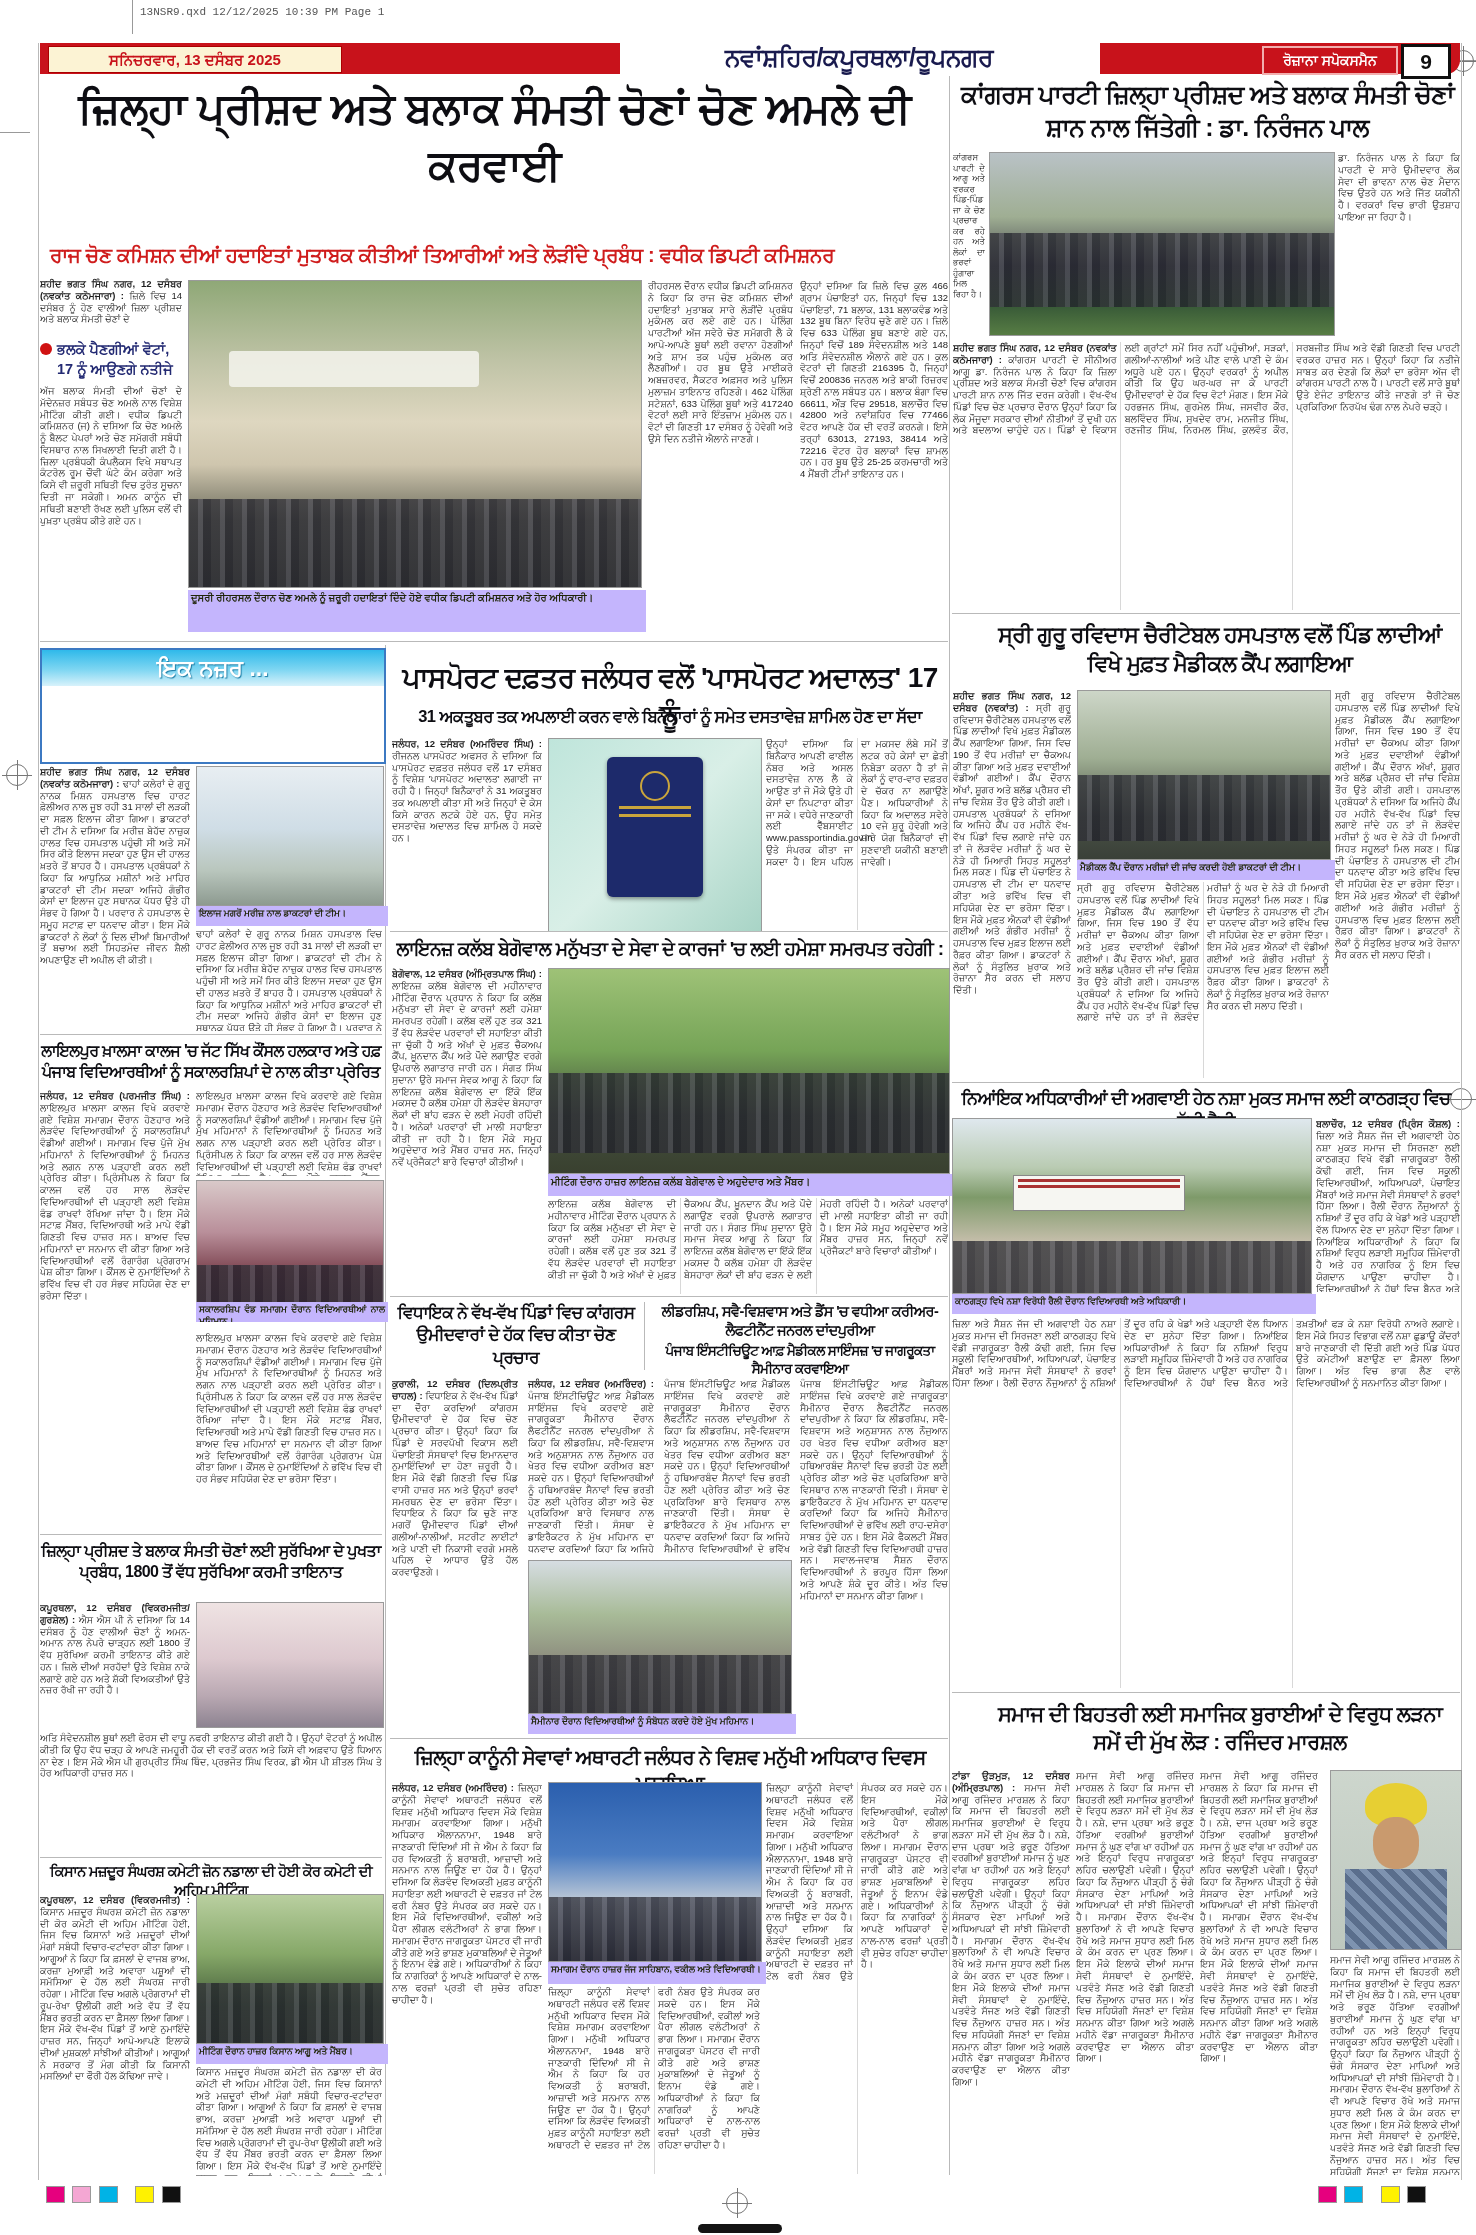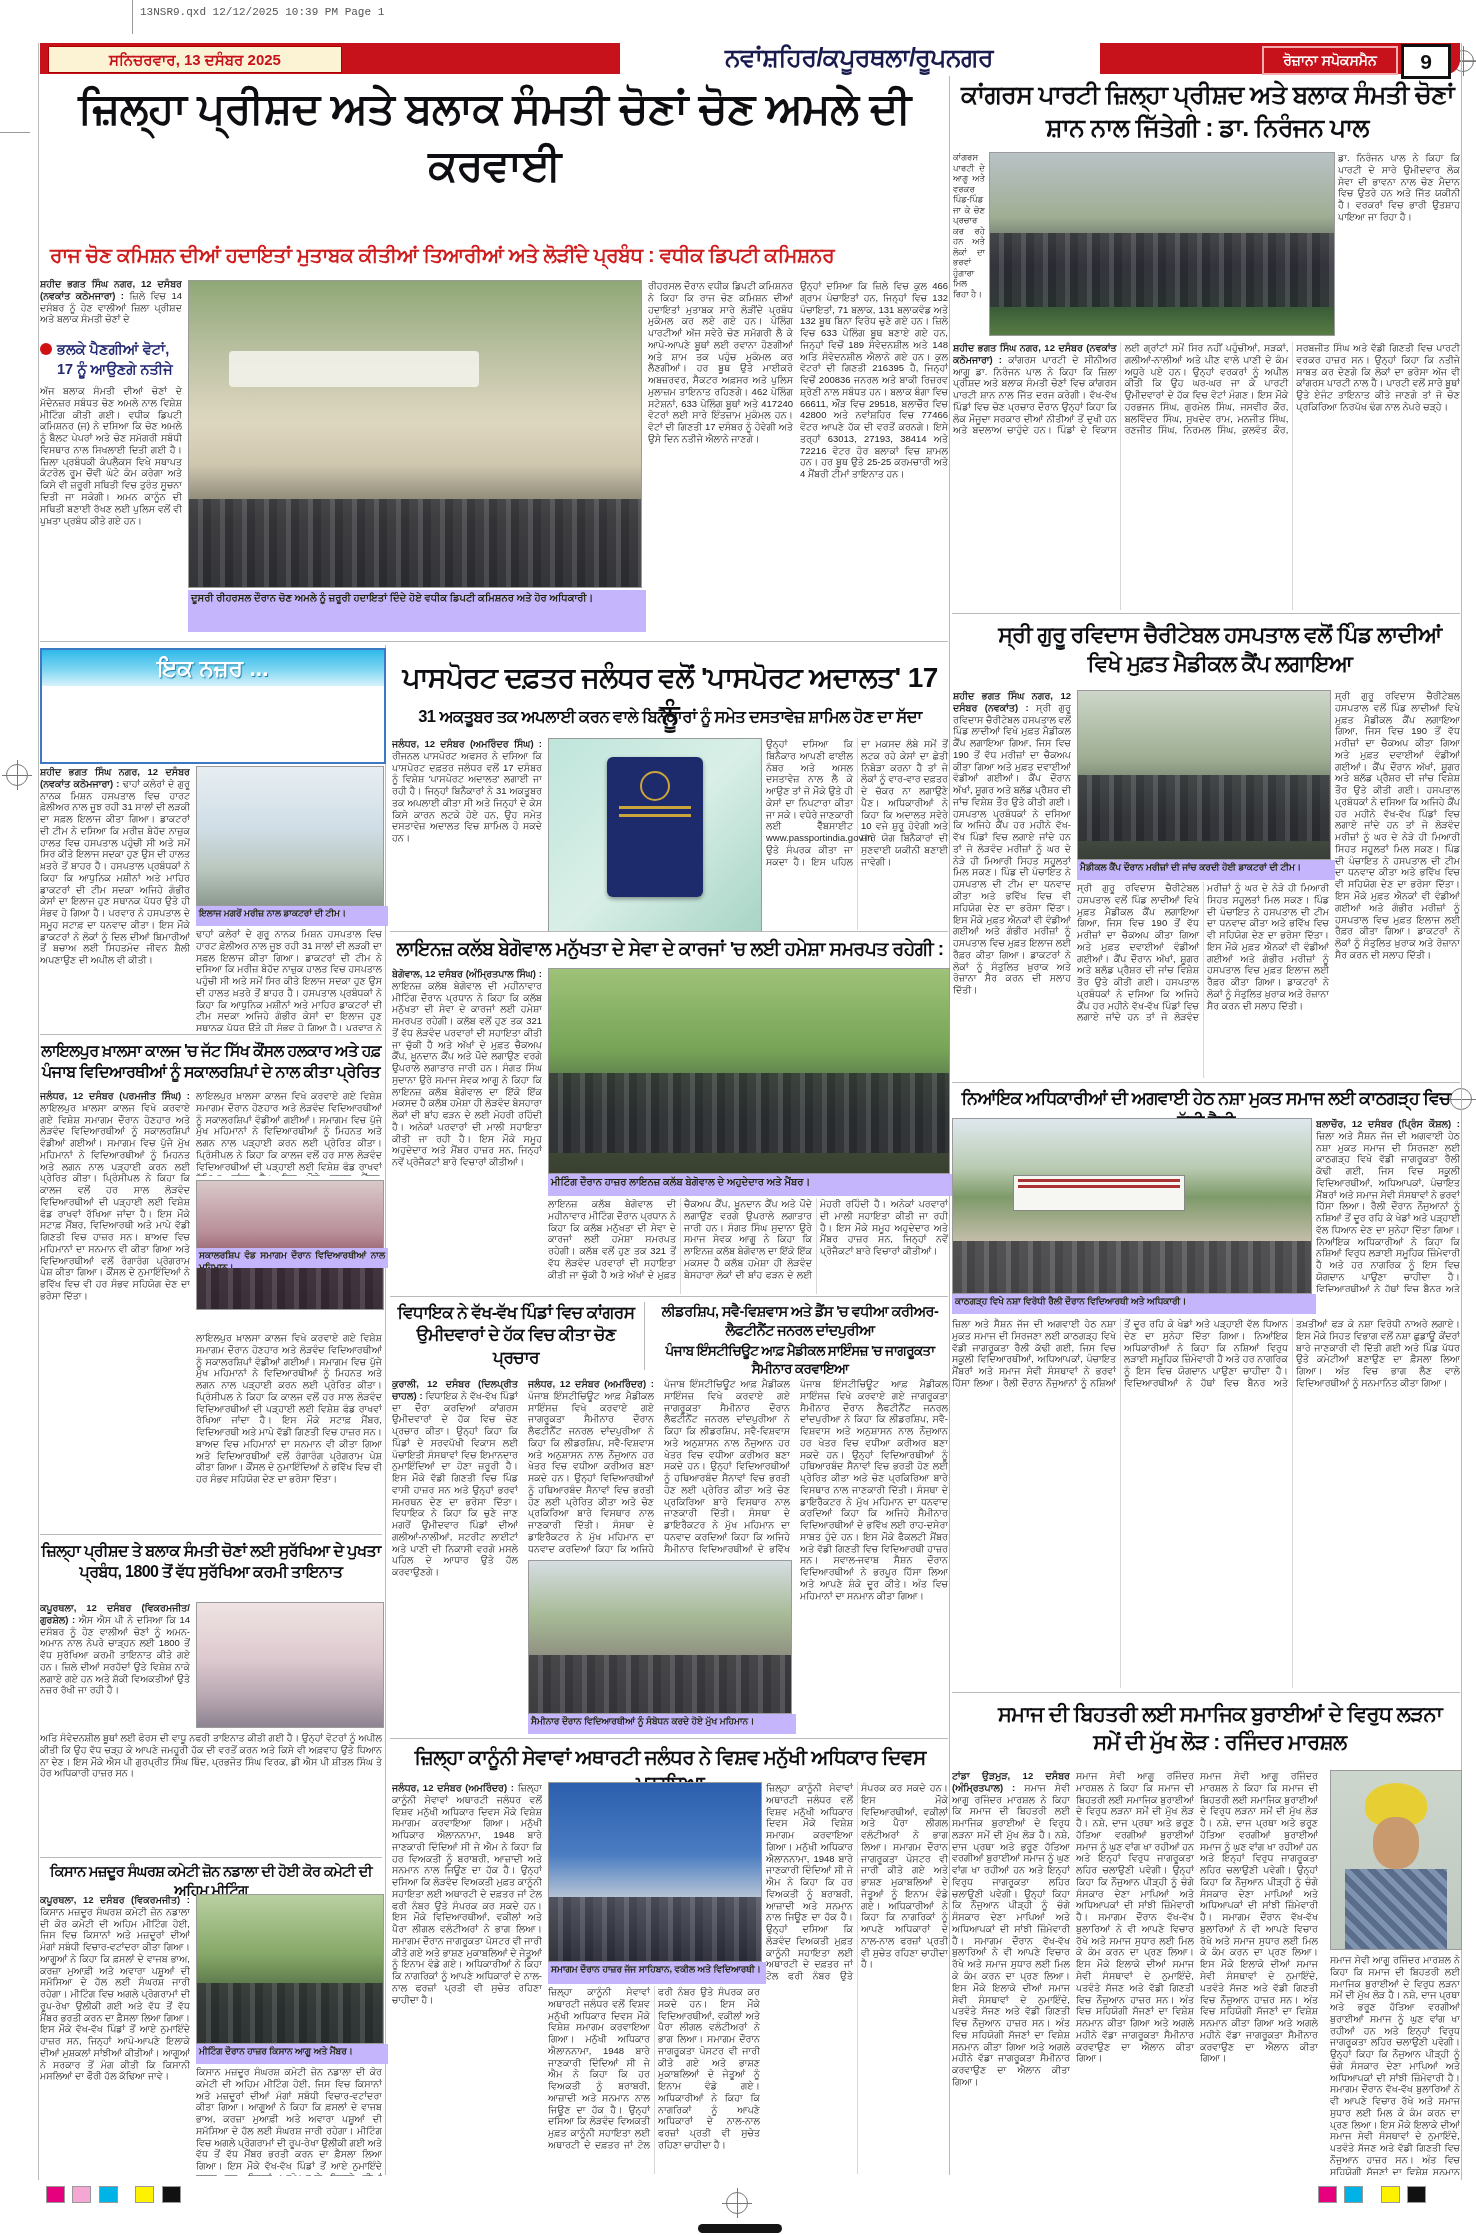--- a/index.html
+++ b/index.html
@@ -148,21 +148,21 @@
 
   <div class="abs rule hrule" style="left:40px;top:1034px;width:342px;"></div>
   <div class="abs hl hl-small" style="left:40px;top:1040px;width:342px;height:44px;">ਲਾਇਲਪੁਰ ਖ਼ਾਲਸਾ ਕਾਲਜ 'ਚ ਜੱਟ ਸਿੱਖ ਕੌਂਸਲ ਹਲਕਾਰ ਅਤੇ ਹਫ਼ ਪੰਜਾਬ ਵਿਦਿਆਰਥੀਆਂ ਨੂੰ ਸਕਾਲਰਸ਼ਿਪਾਂ ਦੇ ਨਾਲ ਕੀਤਾ ਪ੍ਰੇਰਿਤ</div>
   <div class="abs body" style="left:40px;top:1090px;width:150px;height:440px;">
     <span class="dl">ਜਲੰਧਰ, 12 ਦਸੰਬਰ (ਪਰਮਜੀਤ ਸਿੰਘ) :</span> <span>ਲਾਇਲਪੁਰ ਖ਼ਾਲਸਾ ਕਾਲਜ ਵਿਖੇ ਕਰਵਾਏ ਗਏ ਵਿਸ਼ੇਸ਼ ਸਮਾਗਮ ਦੌਰਾਨ ਹੋਣਹਾਰ ਅਤੇ ਲੋੜਵੰਦ ਵਿਦਿਆਰਥੀਆਂ ਨੂੰ ਸਕਾਲਰਸ਼ਿਪਾਂ ਵੰਡੀਆਂ ਗਈਆਂ। ਸਮਾਗਮ ਵਿਚ ਪੁੱਜੇ ਮੁੱਖ ਮਹਿਮਾਨਾਂ ਨੇ ਵਿਦਿਆਰਥੀਆਂ ਨੂੰ ਮਿਹਨਤ ਅਤੇ ਲਗਨ ਨਾਲ ਪੜ੍ਹਾਈ ਕਰਨ ਲਈ ਪ੍ਰੇਰਿਤ ਕੀਤਾ। ਪ੍ਰਿੰਸੀਪਲ ਨੇ ਕਿਹਾ ਕਿ ਕਾਲਜ ਵਲੋਂ ਹਰ ਸਾਲ ਲੋੜਵੰਦ ਵਿਦਿਆਰਥੀਆਂ ਦੀ ਪੜ੍ਹਾਈ ਲਈ ਵਿਸ਼ੇਸ਼ ਫੰਡ ਰਾਖਵਾਂ ਰੱਖਿਆ ਜਾਂਦਾ ਹੈ। ਇਸ ਮੌਕੇ ਸਟਾਫ਼ ਮੈਂਬਰ, ਵਿਦਿਆਰਥੀ ਅਤੇ ਮਾਪੇ ਵੱਡੀ ਗਿਣਤੀ ਵਿਚ ਹਾਜ਼ਰ ਸਨ। ਬਾਅਦ ਵਿਚ ਮਹਿਮਾਨਾਂ ਦਾ ਸਨਮਾਨ ਵੀ ਕੀਤਾ ਗਿਆ ਅਤੇ ਵਿਦਿਆਰਥੀਆਂ ਵਲੋਂ ਰੰਗਾਰੰਗ ਪ੍ਰੋਗਰਾਮ ਪੇਸ਼ ਕੀਤਾ ਗਿਆ। ਕੌਂਸਲ ਦੇ ਨੁਮਾਇੰਦਿਆਂ ਨੇ ਭਵਿੱਖ ਵਿਚ ਵੀ ਹਰ ਸੰਭਵ ਸਹਿਯੋਗ ਦੇਣ ਦਾ ਭਰੋਸਾ ਦਿੱਤਾ।</span>
   </div>
   <div class="abs body" style="left:196px;top:1090px;width:186px;height:86px;">ਲਾਇਲਪੁਰ ਖ਼ਾਲਸਾ ਕਾਲਜ ਵਿਖੇ ਕਰਵਾਏ ਗਏ ਵਿਸ਼ੇਸ਼ ਸਮਾਗਮ ਦੌਰਾਨ ਹੋਣਹਾਰ ਅਤੇ ਲੋੜਵੰਦ ਵਿਦਿਆਰਥੀਆਂ ਨੂੰ ਸਕਾਲਰਸ਼ਿਪਾਂ ਵੰਡੀਆਂ ਗਈਆਂ। ਸਮਾਗਮ ਵਿਚ ਪੁੱਜੇ ਮੁੱਖ ਮਹਿਮਾਨਾਂ ਨੇ ਵਿਦਿਆਰਥੀਆਂ ਨੂੰ ਮਿਹਨਤ ਅਤੇ ਲਗਨ ਨਾਲ ਪੜ੍ਹਾਈ ਕਰਨ ਲਈ ਪ੍ਰੇਰਿਤ ਕੀਤਾ। ਪ੍ਰਿੰਸੀਪਲ ਨੇ ਕਿਹਾ ਕਿ ਕਾਲਜ ਵਲੋਂ ਹਰ ਸਾਲ ਲੋੜਵੰਦ ਵਿਦਿਆਰਥੀਆਂ ਦੀ ਪੜ੍ਹਾਈ ਲਈ ਵਿਸ਼ੇਸ਼ ਫੰਡ ਰਾਖਵਾਂ ਰੱਖਿਆ ਜਾਂਦਾ ਹੈ। ਇਸ ਮੌਕੇ ਸਟਾਫ਼ ਮੈਂਬਰ, ਵਿਦਿਆਰਥੀ ਅਤੇ ਮਾਪੇ ਵੱਡੀ ਗਿਣਤੀ ਵਿਚ ਹਾਜ਼ਰ ਸਨ। ਬਾਅਦ ਵਿਚ ਮਹਿਮਾਨਾਂ ਦਾ ਸਨਮਾਨ ਵੀ ਕੀਤਾ ਗਿਆ ਅਤੇ ਵਿਦਿਆਰਥੀਆਂ ਵਲੋਂ ਰੰਗਾਰੰਗ ਪ੍ਰੋਗਰਾਮ ਪੇਸ਼ ਕੀਤਾ ਗਿਆ। ਕੌਂਸਲ ਦੇ ਨੁਮਾਇੰਦਿਆਂ ਨੇ ਭਵਿੱਖ ਵਿਚ ਵੀ ਹਰ ਸੰਭਵ ਸਹਿਯੋਗ ਦੇਣ ਦਾ ਭਰੋਸਾ ਦਿੱਤਾ।</div>
   <div class="abs photo ph-college" style="left:196px;top:1180px;width:186px;height:128px;">
     <div class="crowdband" style="bottom:0;height:44px;"></div>
   </div>
-  <div class="abs cap" style="left:196px;top:1248px;width:186px;height:18px;font-size:9px;">ਸਕਾਲਰਸ਼ਿਪ ਵੰਡ ਸਮਾਗਮ ਦੌਰਾਨ ਵਿਦਿਆਰਥੀਆਂ ਨਾਲ ਮਹਿਮਾਨ।</div>
+  <div class="abs cap" style="left:196px;top:1302px;width:186px;height:18px;font-size:9px;">ਸਕਾਲਰਸ਼ਿਪ ਵੰਡ ਸਮਾਗਮ ਦੌਰਾਨ ਵਿਦਿਆਰਥੀਆਂ ਨਾਲ ਮਹਿਮਾਨ।</div>
   <div class="abs body" style="left:196px;top:1332px;width:186px;height:198px;">ਲਾਇਲਪੁਰ ਖ਼ਾਲਸਾ ਕਾਲਜ ਵਿਖੇ ਕਰਵਾਏ ਗਏ ਵਿਸ਼ੇਸ਼ ਸਮਾਗਮ ਦੌਰਾਨ ਹੋਣਹਾਰ ਅਤੇ ਲੋੜਵੰਦ ਵਿਦਿਆਰਥੀਆਂ ਨੂੰ ਸਕਾਲਰਸ਼ਿਪਾਂ ਵੰਡੀਆਂ ਗਈਆਂ। ਸਮਾਗਮ ਵਿਚ ਪੁੱਜੇ ਮੁੱਖ ਮਹਿਮਾਨਾਂ ਨੇ ਵਿਦਿਆਰਥੀਆਂ ਨੂੰ ਮਿਹਨਤ ਅਤੇ ਲਗਨ ਨਾਲ ਪੜ੍ਹਾਈ ਕਰਨ ਲਈ ਪ੍ਰੇਰਿਤ ਕੀਤਾ। ਪ੍ਰਿੰਸੀਪਲ ਨੇ ਕਿਹਾ ਕਿ ਕਾਲਜ ਵਲੋਂ ਹਰ ਸਾਲ ਲੋੜਵੰਦ ਵਿਦਿਆਰਥੀਆਂ ਦੀ ਪੜ੍ਹਾਈ ਲਈ ਵਿਸ਼ੇਸ਼ ਫੰਡ ਰਾਖਵਾਂ ਰੱਖਿਆ ਜਾਂਦਾ ਹੈ। ਇਸ ਮੌਕੇ ਸਟਾਫ਼ ਮੈਂਬਰ, ਵਿਦਿਆਰਥੀ ਅਤੇ ਮਾਪੇ ਵੱਡੀ ਗਿਣਤੀ ਵਿਚ ਹਾਜ਼ਰ ਸਨ। ਬਾਅਦ ਵਿਚ ਮਹਿਮਾਨਾਂ ਦਾ ਸਨਮਾਨ ਵੀ ਕੀਤਾ ਗਿਆ ਅਤੇ ਵਿਦਿਆਰਥੀਆਂ ਵਲੋਂ ਰੰਗਾਰੰਗ ਪ੍ਰੋਗਰਾਮ ਪੇਸ਼ ਕੀਤਾ ਗਿਆ। ਕੌਂਸਲ ਦੇ ਨੁਮਾਇੰਦਿਆਂ ਨੇ ਭਵਿੱਖ ਵਿਚ ਵੀ ਹਰ ਸੰਭਵ ਸਹਿਯੋਗ ਦੇਣ ਦਾ ਭਰੋਸਾ ਦਿੱਤਾ।</div>
 
   <div class="abs rule hrule" style="left:40px;top:1534px;width:342px;"></div>
   <div class="abs hl hl-small" style="left:40px;top:1540px;width:342px;height:56px;">ਜ਼ਿਲ੍ਹਾ ਪ੍ਰੀਸ਼ਦ ਤੇ ਬਲਾਕ ਸੰਮਤੀ ਚੋਣਾਂ ਲਈ ਸੁਰੱਖਿਆ ਦੇ ਪੁਖਤਾ ਪ੍ਰਬੰਧ, 1800 ਤੋਂ ਵੱਧ ਸੁਰੱਖਿਆ ਕਰਮੀ ਤਾਇਨਾਤ</div>
   <div class="abs body" style="left:40px;top:1602px;width:150px;height:126px;">
     <span class="dl">ਕਪੂਰਥਲਾ, 12 ਦਸੰਬਰ (ਵਿਕਰਮਜੀਤ/ਗੁਰਸ਼ੇਲ) :</span> <span>ਐਸ ਐਸ ਪੀ ਨੇ ਦਸਿਆ ਕਿ 14 ਦਸੰਬਰ ਨੂੰ ਹੋਣ ਵਾਲੀਆਂ ਚੋਣਾਂ ਨੂੰ ਅਮਨ-ਅਮਾਨ ਨਾਲ ਨੇਪਰੇ ਚਾੜ੍ਹਨ ਲਈ 1800 ਤੋਂ ਵੱਧ ਸੁਰੱਖਿਆ ਕਰਮੀ ਤਾਇਨਾਤ ਕੀਤੇ ਗਏ ਹਨ। ਜ਼ਿਲੇ ਦੀਆਂ ਸਰਹੱਦਾਂ ਉਤੇ ਵਿਸ਼ੇਸ਼ ਨਾਕੇ ਲਗਾਏ ਗਏ ਹਨ ਅਤੇ ਸ਼ੱਕੀ ਵਿਅਕਤੀਆਂ ਉਤੇ ਨਜ਼ਰ ਰੱਖੀ ਜਾ ਰਹੀ ਹੈ।</span>
   </div>
   <div class="abs photo ph-secu" style="left:196px;top:1602px;width:186px;height:124px;"></div>
   <div class="abs body" style="left:40px;top:1732px;width:342px;height:122px;">ਅਤਿ ਸੰਵੇਦਨਸ਼ੀਲ ਬੂਥਾਂ ਲਈ ਫੋਰਸ ਦੀ ਵਾਧੂ ਨਫਰੀ ਤਾਇਨਾਤ ਕੀਤੀ ਗਈ ਹੈ। ਉਨ੍ਹਾਂ ਵੋਟਰਾਂ ਨੂੰ ਅਪੀਲ ਕੀਤੀ ਕਿ ਉਹ ਵੱਧ ਚੜ੍ਹ ਕੇ ਆਪਣੇ ਜਮਹੂਰੀ ਹੱਕ ਦੀ ਵਰਤੋਂ ਕਰਨ ਅਤੇ ਕਿਸੇ ਵੀ ਅਫ਼ਵਾਹ ਉਤੇ ਧਿਆਨ ਨਾ ਦੇਣ। ਇਸ ਮੌਕੇ ਐਸ ਪੀ ਗੁਰਪ੍ਰੀਤ ਸਿੰਘ ਥਿੰਦ, ਪ੍ਰਭਜੋਤ ਸਿੰਘ ਵਿਰਕ, ਡੀ ਐਸ ਪੀ ਸ਼ੀਤਲ ਸਿੰਘ ਤੇ ਹੋਰ ਅਧਿਕਾਰੀ ਹਾਜ਼ਰ ਸਨ।</div>
 

